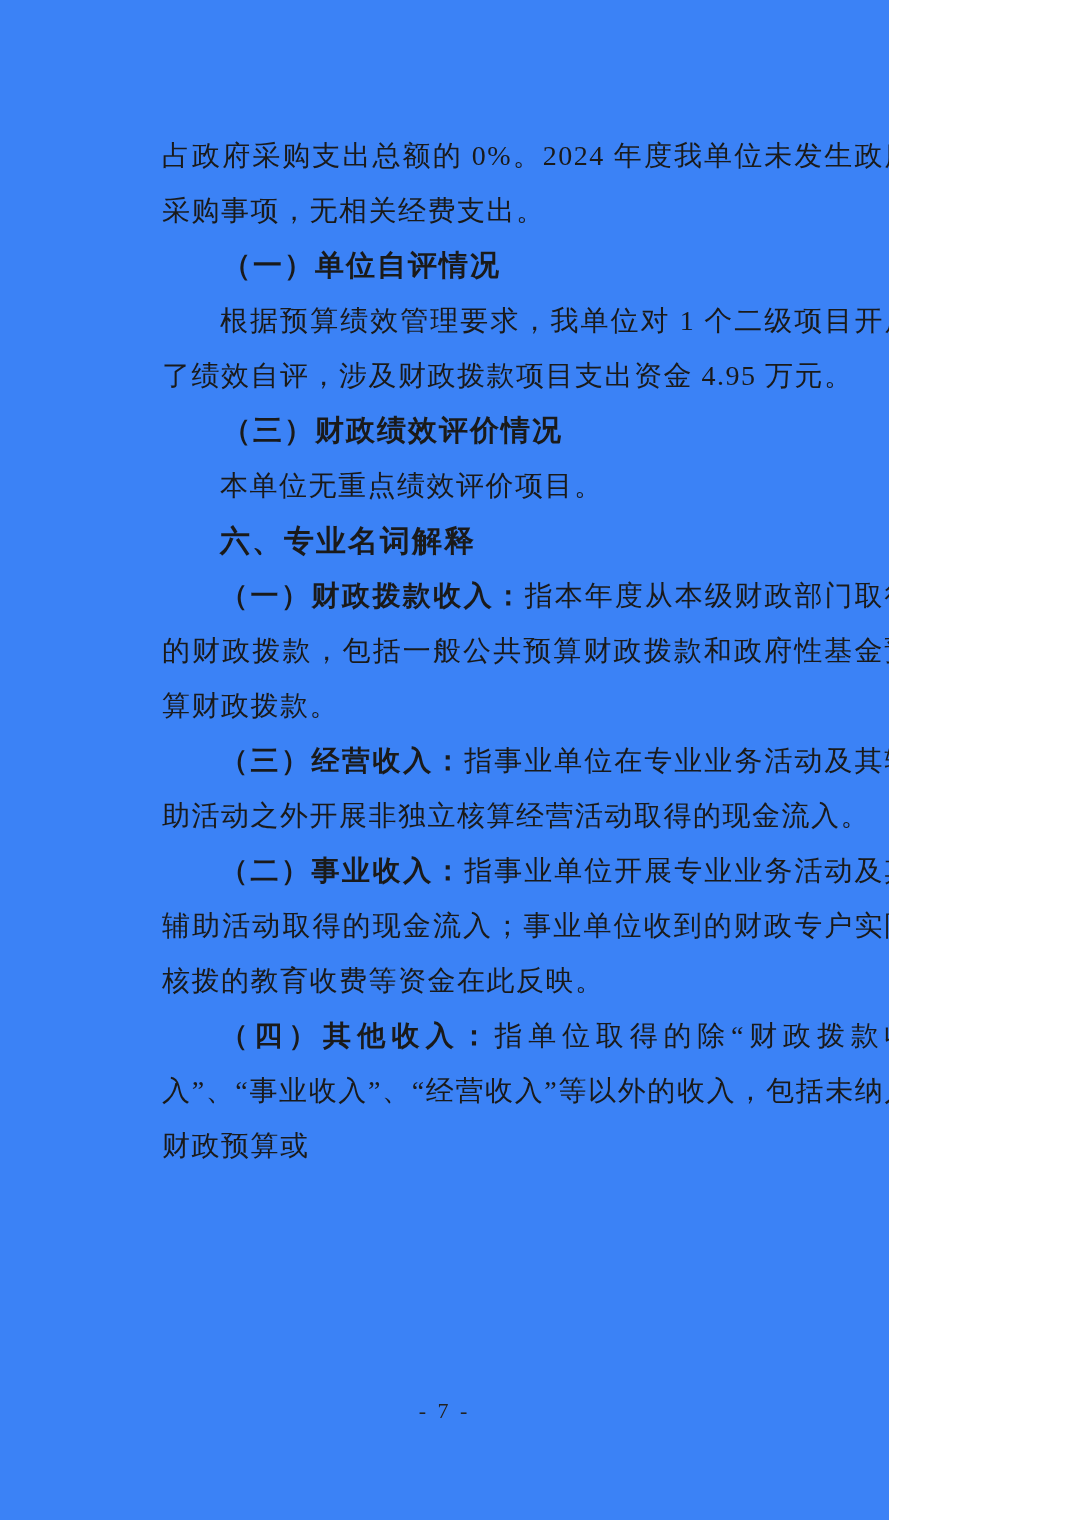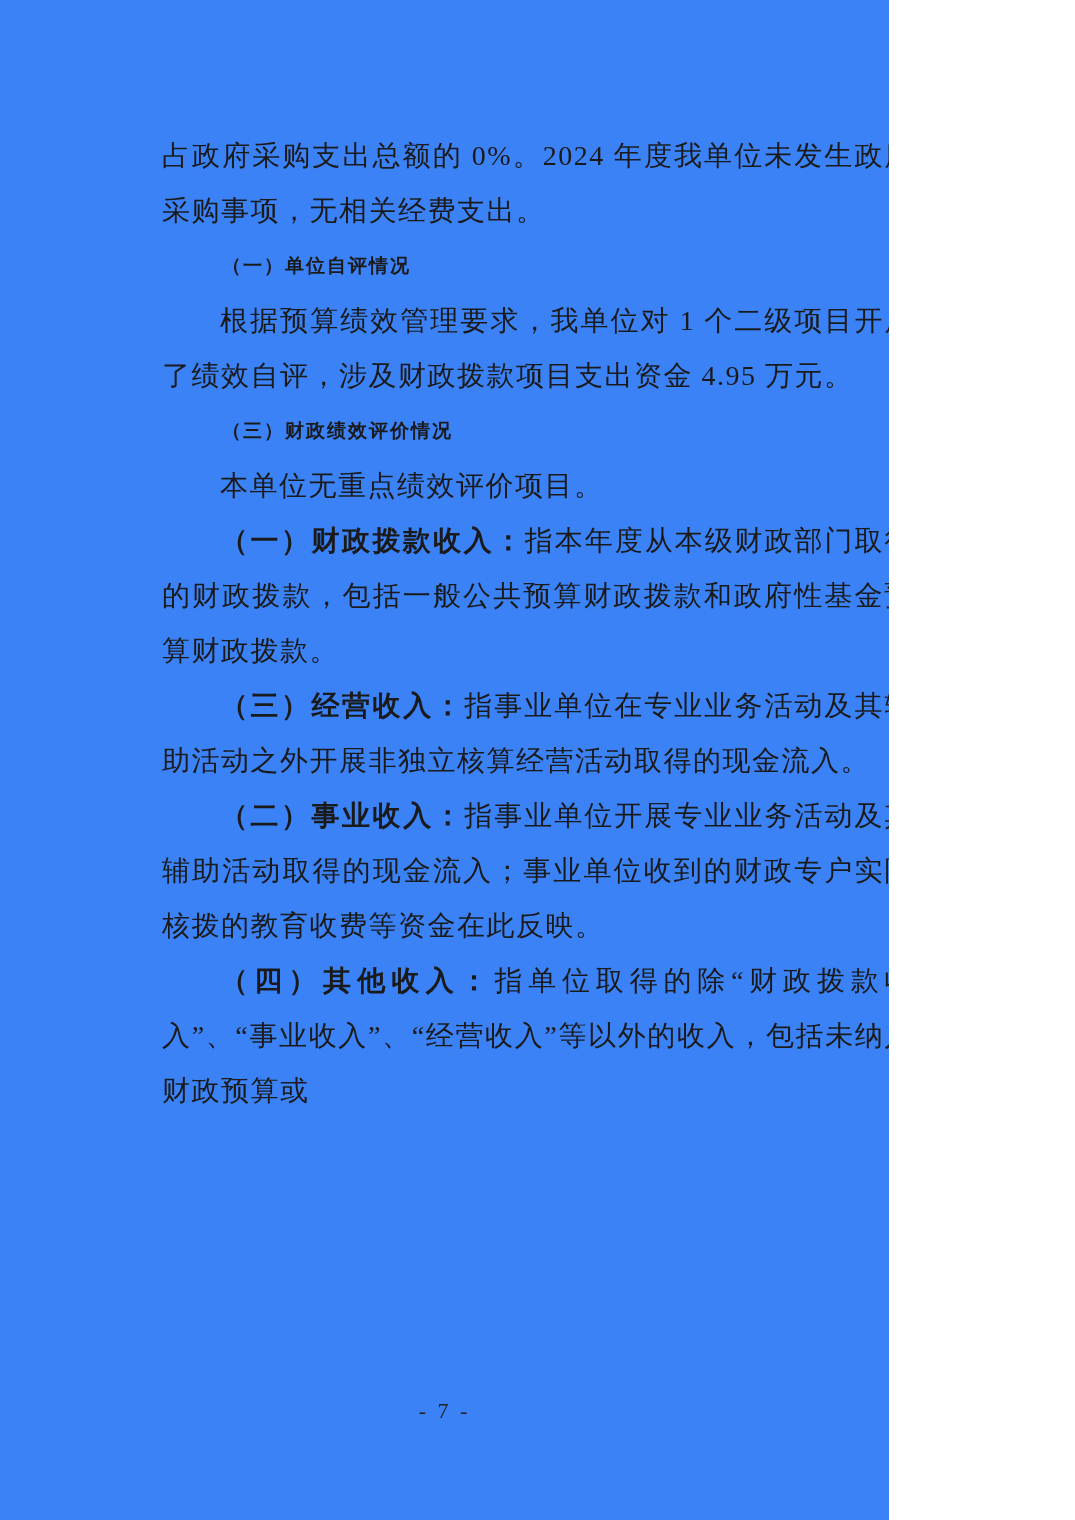--- a/index.html
+++ b/index.html
@@ -39,21 +39,21 @@
   p.heading1 {
     font-family: "Liberation Sans", "DejaVu Sans", sans-serif;
     font-weight: bold;
     font-size: 30px;
     text-indent: 58px;
     text-align: left;
     letter-spacing: 2px;
   }
   p.heading2 {
     font-weight: bold;
-    font-size: 19px;
+    font-size: 29px;
     text-indent: 60px;
     text-align: left;
     letter-spacing: 2px;
   }
   p.definition {
     text-indent: 58px;
   }
   p.definition strong {
     font-weight: bold;
     letter-spacing: 2px;
@@ -72,20 +72,21 @@
 </head>
 <body>
 
 <div class="page">
   <div class="content" id="content">
       <p class="para no-indent">占政府采购支出总额的 0%。2024 年度我单位未发生政府采购事项，无相关经费支出。</p>
       <p class="heading2">（一）单位自评情况</p>
       <p class="para">根据预算绩效管理要求，我单位对 1 个二级项目开展了绩效自评，涉及财政拨款项目支出资金 4.95 万元。</p>
       <p class="heading2">（三）财政绩效评价情况</p>
       <p class="para">本单位无重点绩效评价项目。</p>
+      <p class="heading1">六、专业名词解释</p>
       <p class="definition"><strong>（一）财政拨款收入：</strong><span>指本年度从本级财政部门取得的财政拨款，包括一般公共预算财政拨款和政府性基金预算财政拨款。</span></p>
       <p class="definition"><strong>（三）经营收入：</strong><span>指事业单位在专业业务活动及其辅助活动之外开展非独立核算经营活动取得的现金流入。</span></p>
       <p class="definition"><strong>（二）事业收入：</strong><span>指事业单位开展专业业务活动及其辅助活动取得的现金流入；事业单位收到的财政专户实际核拨的教育收费等资金在此反映。</span></p>
       <p class="definition"><strong>（四）其他收入：</strong><span>指单位取得的除“财政拨款收入”、“事业收入”、“经营收入”等以外的收入，包括未纳入财政预算或</span></p>
     </div>
   <div class="footer">
     <span>- 7 -</span>
   </div>
 </div>
 

